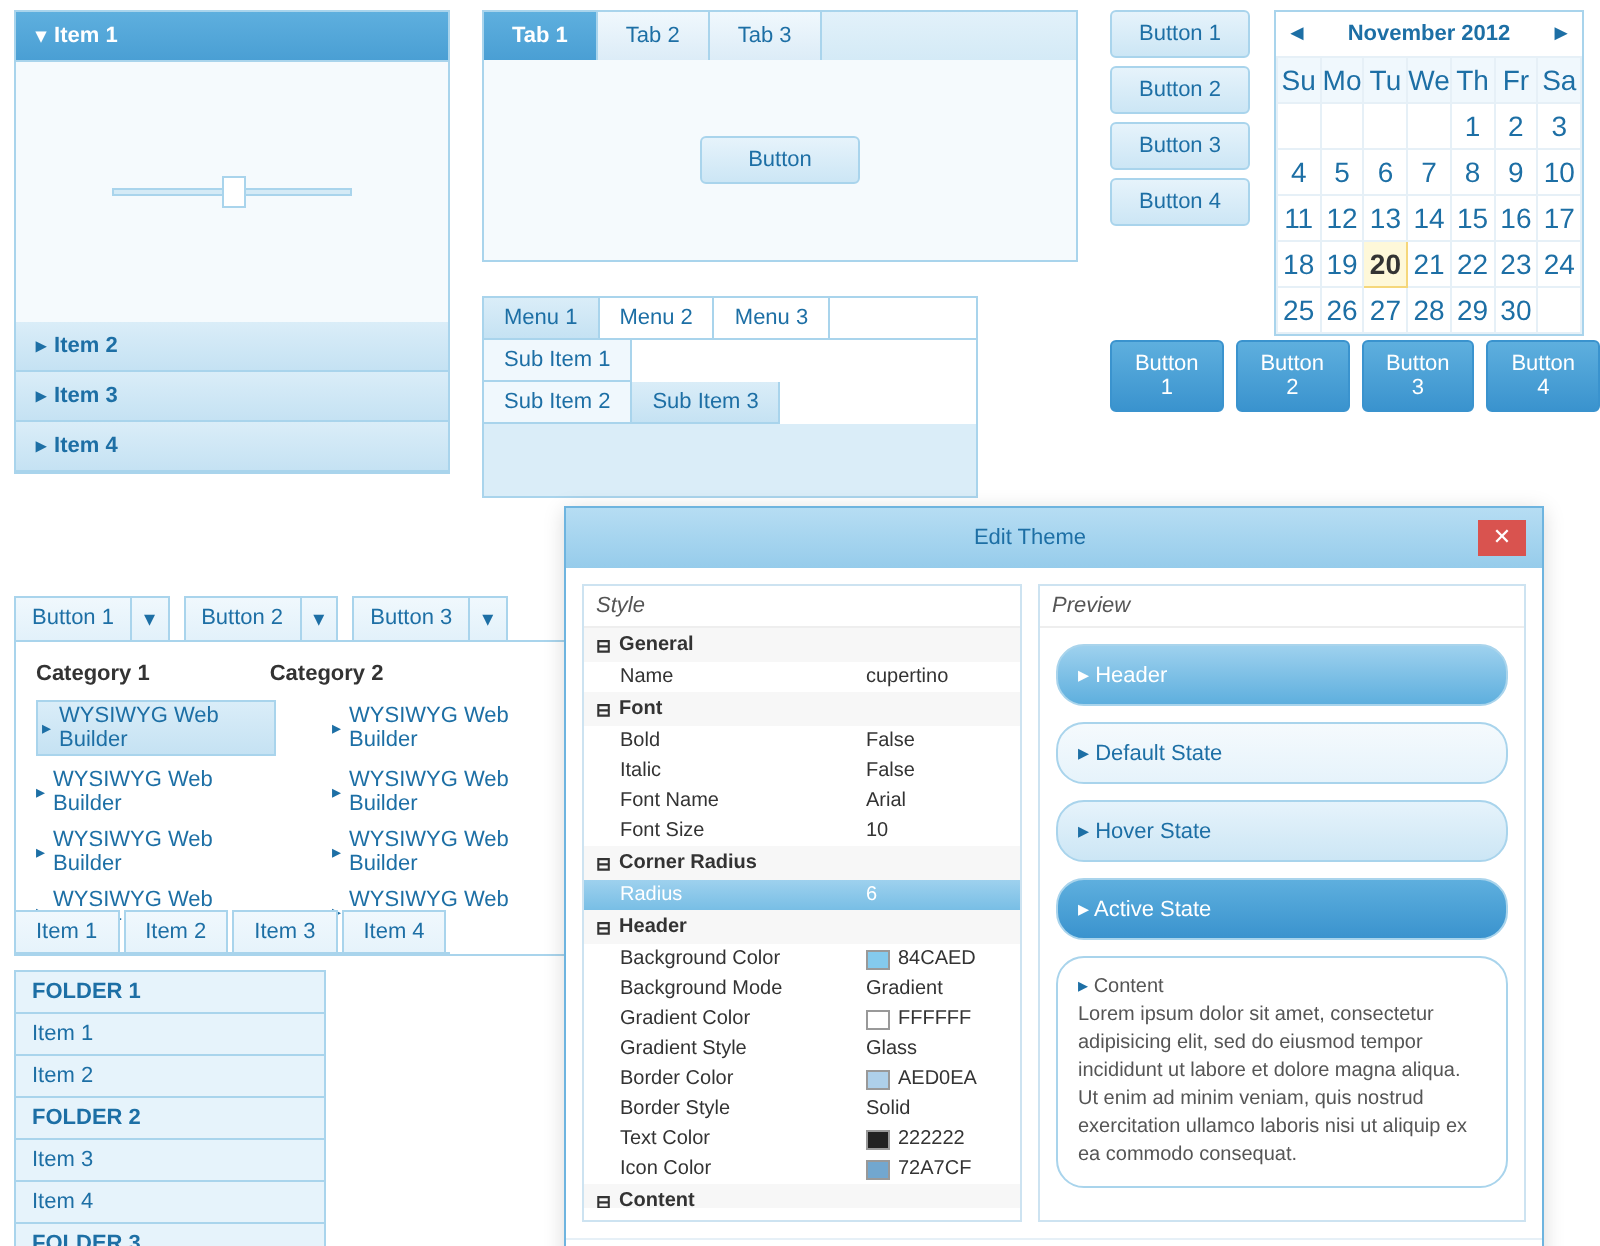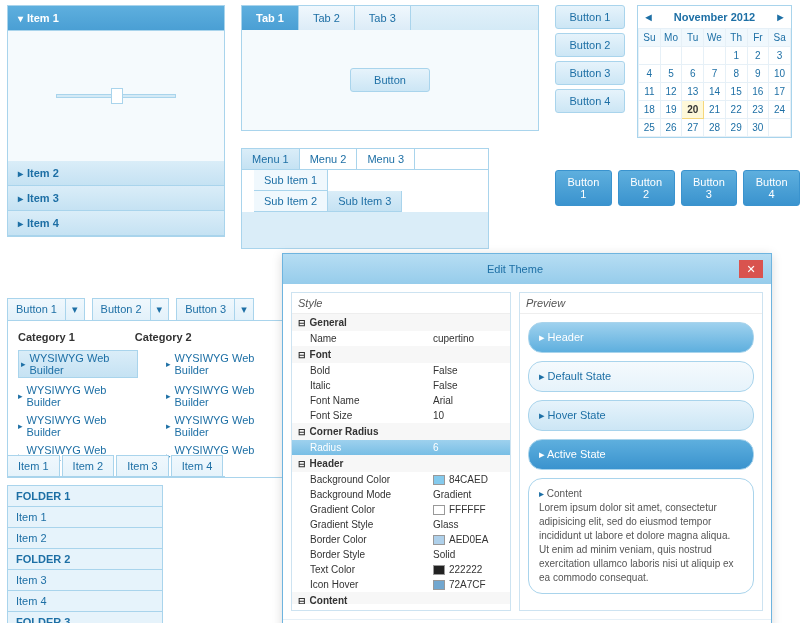--- a/index.html
+++ b/index.html
@@ -27,33 +27,33 @@
   .btn { display:inline-block; padding:5px 10px; background:linear-gradient(#e6f3fb,#cce6f5); color:#1d6fa5; border:1px solid #a9d4ec; border-radius:3px; cursor:pointer; text-align:center;}
   .btn.primary { background:linear-gradient(#5eafde,#3a93ce); color:#fff; border-color:#3a93ce;}
   .btn-col .btn { display:block; width:70px; margin-bottom:4px;}
 
   .btn-row { display:flex; gap:6px;}
 
   
   .cal { border:1px solid #a9d4ec; background:#fff; width:155px;}
   .cal-head { display:flex; justify-content:space-between; align-items:center; padding:5px; font-weight:bold; color:#1d6fa5;}
   .cal-nav { color:#1d6fa5; cursor:pointer;}
-  .cal table { width:100%; border-collapse:collapse; font-size:10px;}
+  .cal table { width:100%; border-collapse:collapse; font-size:14px;}
   .cal th,.cal td { text-align:center; padding:3px 0; width:14.2%; border:1px solid #e6f0f7;}
   .cal th { background:#f0f8fd; color:#1d6fa5; font-weight:normal;}
   .cal td { color:#1d6fa5; cursor:pointer;}
   .cal td.other { color:#bbb;}
   .cal td.today { background:#fef8d9; border:1px solid #f5d77b; color:#333; font-weight:bold;}
 
   
   .menubar { border:1px solid #a9d4ec; display:flex;}
   .menuitem { padding:4px 10px; border-right:1px solid #a9d4ec; color:#1d6fa5; cursor:pointer;}
   .menuitem.active{ background:linear-gradient(#daedf8,#c5e2f3);}
   .submenu{ border:1px solid #a9d4ec; border-top:none;}
-  .submenu .row{ display:flex;margin-left:12px;}
+  .submenu .row{ display:flex;}
   .subitem{ padding:4px 10px; border-right:1px solid #a9d4ec; border-bottom:1px solid #a9d4ec; background:#f0f8fd; color:#1d6fa5; cursor:pointer;}
   .subitem.hover{ background:linear-gradient(#daedf8,#c5e2f3);}
   .drop{ background:#daedf8; height:36px;}
 
   
   .split{ display:inline-flex; border:1px solid #a9d4ec; margin-right:4px;}
   .split .lbl{ padding:4px 8px; color:#1d6fa5; background:linear-gradient(#f0f8fd,#e2f1fa);}
   .split .arr{ padding:4px 6px; border-left:1px solid #a9d4ec; color:#1d6fa5; background:linear-gradient(#f0f8fd,#e2f1fa);}
 
   
@@ -369,21 +369,21 @@
             </div>
           </div>
           <div class="prow">
             <div class="pkey">Text Color</div>
             <div class="pval">
               <span class="sw" style="background: rgb(34, 34, 34);"></span>
               <span>222222</span>
             </div>
           </div>
           <div class="prow">
-            <div class="pkey">Icon Hover</div>
+            <div class="pkey">Icon Color</div>
             <div class="pval">
               <span class="sw" style="background: rgb(114, 167, 207);"></span>
               <span>72A7CF</span>
             </div>
           </div>
           <div class="pgroup">Content</div>
         </div>
     </div>
     <div class="panel">
       <div class="panel-title">Preview</div>

